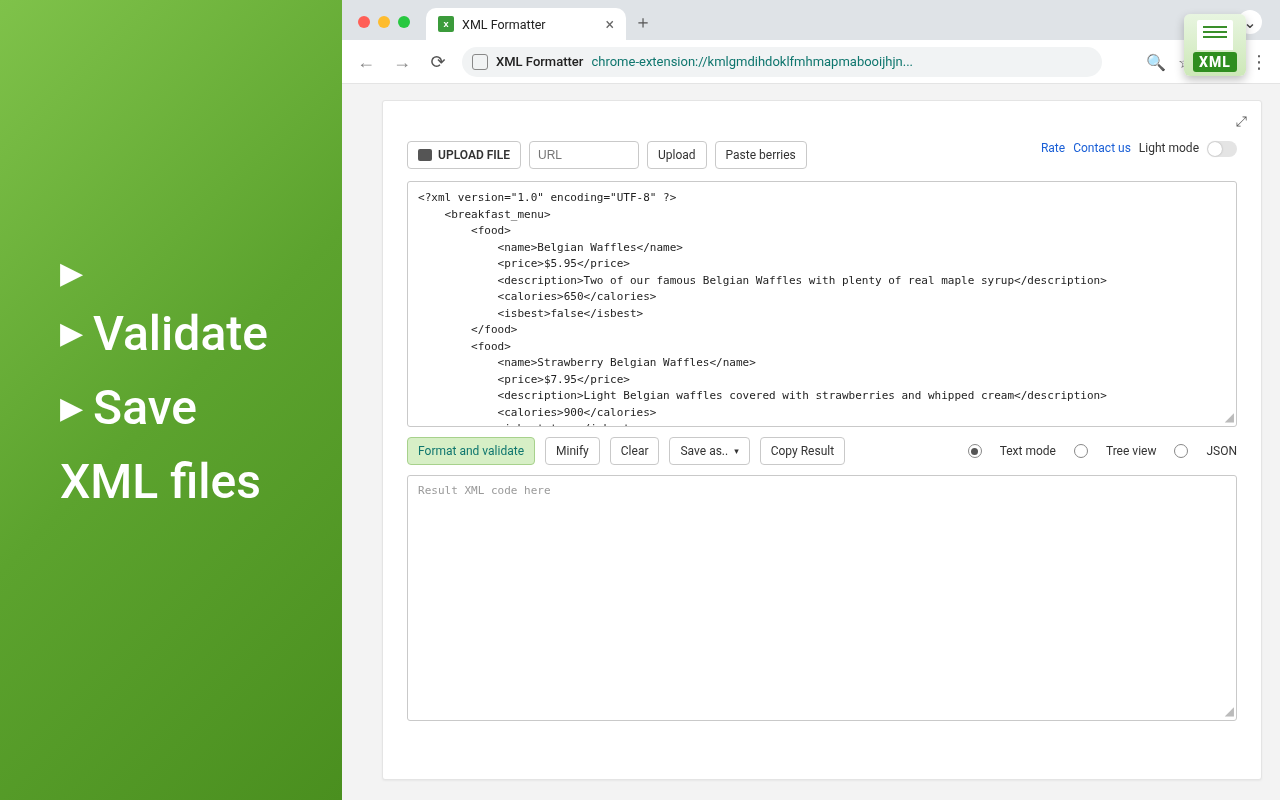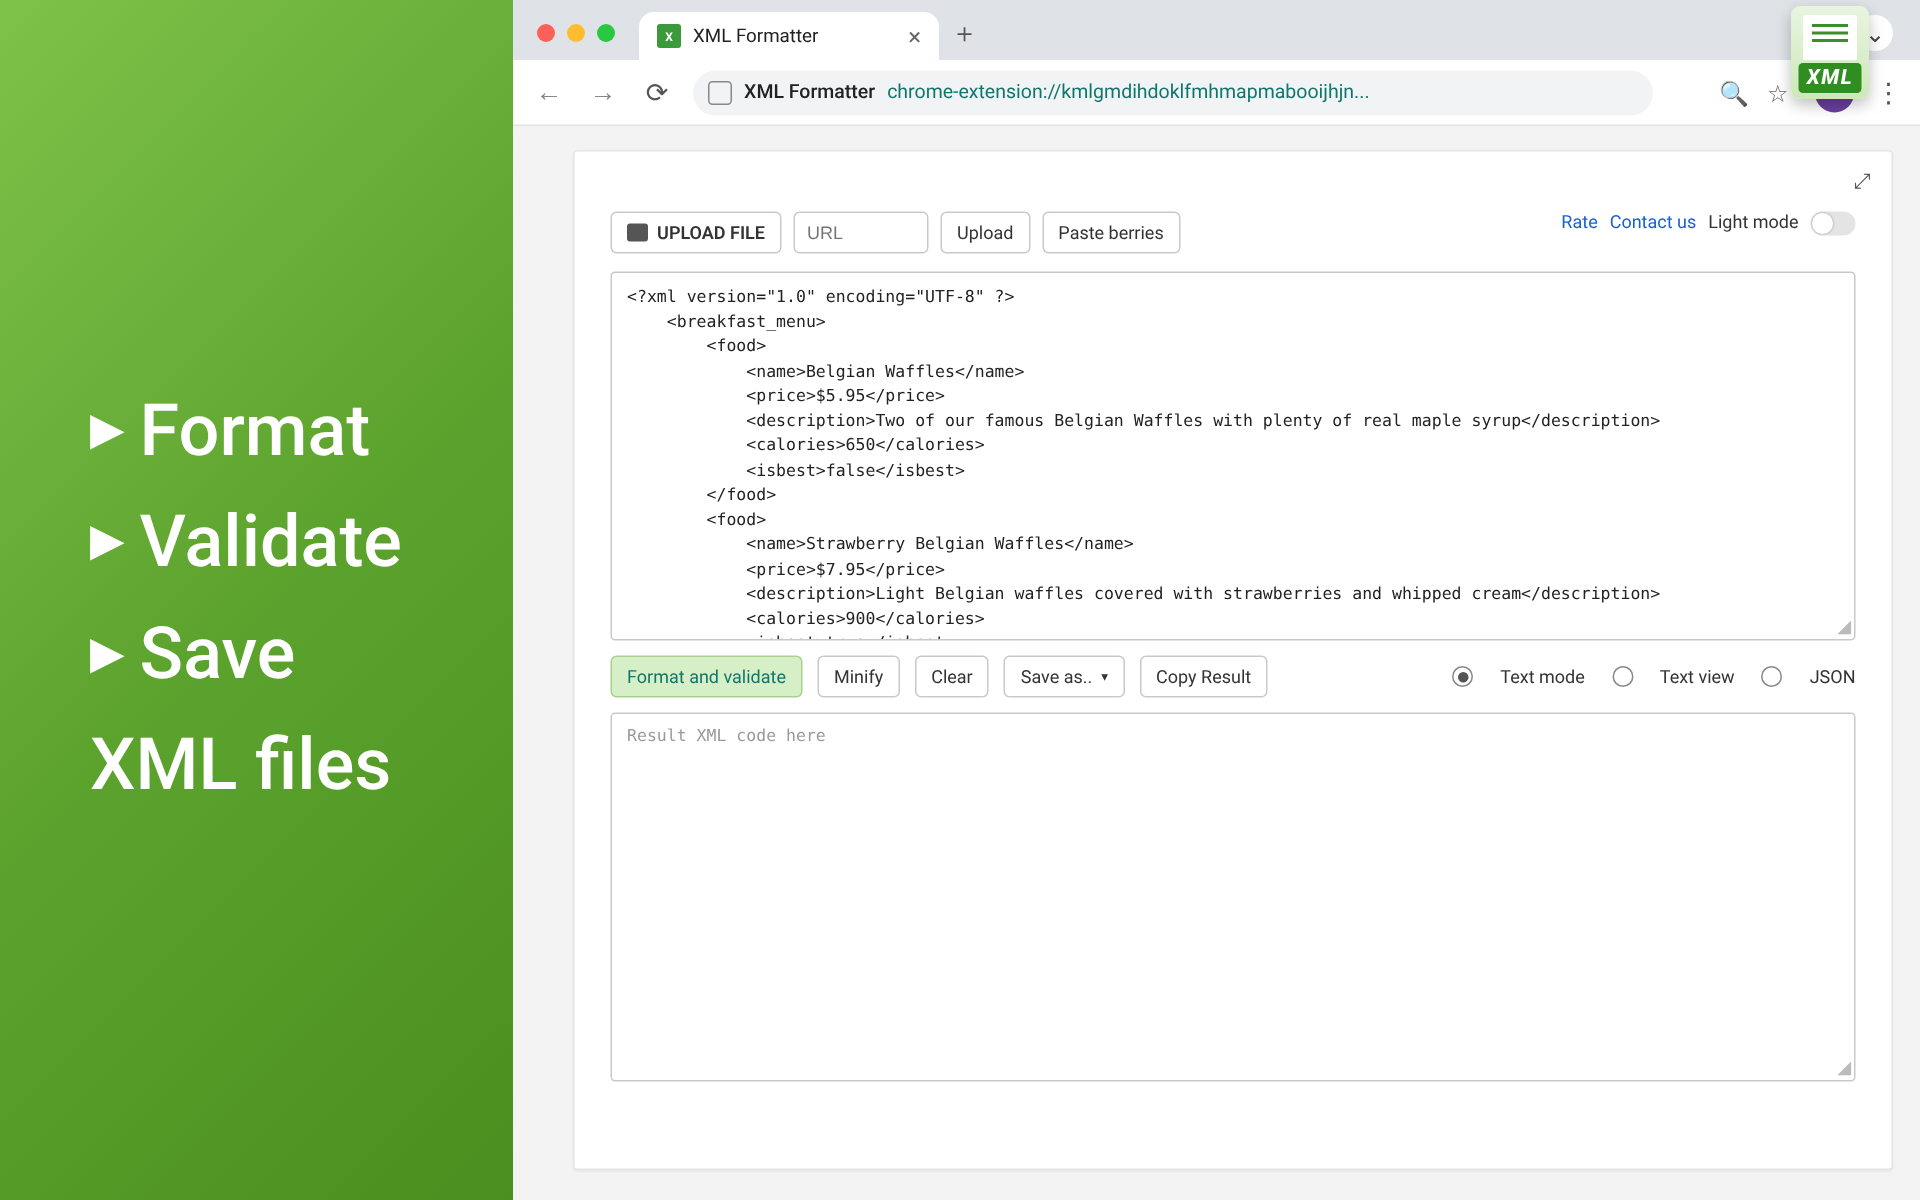--- a/index.html
+++ b/index.html
@@ -22,34 +22,34 @@
   .collapse { margin-left:auto; margin-right:18px; margin-bottom:6px; width:24px; height:24px; border-radius:12px; background:#fff; display:flex; align-items:center; justify-content:center; color:#444; }
   .addrbar { height:44px; background:#fff; border-bottom:1px solid #e4e4e4; display:flex; align-items:center; padding:0 12px; gap:12px; }
   .navbtn { width:24px; text-align:center; color:#888; font-size:18px; }
   .navbtn.enabled{color:#555;}
   .addr { flex:0 1 640px; height:30px; border-radius:16px; background:#f1f3f4; display:flex; align-items:center; font-size:13px; color:#555; padding:0 10px; gap:8px; overflow:hidden; white-space:nowrap;}
   .addr .ext-icon { width:16px; height:16px; border:1px solid #888; border-radius:3px; display:inline-block; }
   .addr .name { color:#222; font-weight:500; }
   .addr .url { color:#0f766e; }
   .addr-right { margin-left:auto; display:flex; align-items:center; gap:14px; }
   .zoom-ico,.star-ico { width:18px; height:18px; color:#666; }
-  .ext-badge { position:absolute; right:34px; top:4px; width:52px; height:62px; background:linear-gradient(#e8f5e0,#cde8b8); border-radius:6px; display:flex; flex-direction:column; align-items:center; justify-content:flex-end; box-shadow:0 4px 10px rgba(0,0,0,.25); padding-bottom:4px;font-style:italic; }
+  .ext-badge { position:absolute; right:34px; top:14px; width:62px; height:62px; background:linear-gradient(#e8f5e0,#cde8b8); border-radius:6px; display:flex; flex-direction:column; align-items:center; justify-content:flex-end; box-shadow:0 4px 10px rgba(0,0,0,.25); padding-bottom:4px; }
   .ext-badge .doc { width:36px; height:30px; background:#fff; border-radius:2px 2px 0 0; margin-bottom:2px; position:relative;}
   .ext-badge .doc::before{content:"";position:absolute;left:6px;top:6px;right:6px;height:2px;background:#3a8f2a;box-shadow:0 5px 0 #3a8f2a,0 10px 0 #3a8f2a;}
   .ext-badge .lbl { background:#2f8e1f; color:#fff; font-weight:800; font-size:14px; padding:2px 6px; border-radius:3px; letter-spacing:1px;}
   .avatar { width:26px; height:26px; border-radius:50%; background:#6b3fa0; color:#fff; display:flex; align-items:center; justify-content:center; font-size:12px; font-weight:600;}
   .kebab { font-size:18px; color:#555; }
   .content { flex:1; background:#f3f3f3; padding:16px 18px 0 40px; position:relative; }
   .card { background:#fff; border:1px solid #e4e4e4; border-radius:3px; padding:20px 24px 22px 24px; height:680px; position:relative; box-shadow:0 1px 2px rgba(0,0,0,.05);}
   .expand { position:absolute; top:12px; right:14px; color:#555; font-size:14px; }
   .toolbar { display:flex; gap:8px; margin-top:20px; }
   .btn { height:28px; border:1px solid #c9c9c9; background:#fff; border-radius:4px; padding:0 10px; font-size:12px; color:#333; display:inline-flex; align-items:center; gap:6px; cursor:pointer;}
   .btn.upload { font-weight:600; text-transform:uppercase; }
   .btn.upload .fico{width:14px;height:12px;background:#555;border-radius:2px;display:inline-block;position:relative;}
-  .url-input { height:28px; border:1px solid #c9c9c9; border-radius:4px; padding:0 8px; font-size:12px; width:90px; color:#888;}
+  .url-input { height:28px; border:1px solid #c9c9c9; border-radius:4px; padding:0 8px; font-size:12px; width:110px; color:#888;}
   .toolbar .spacer { flex:1; }
   .link { color:#1a5fd6; font-size:12px; cursor:pointer; }
   .lm { font-size:12px; color:#333; }
   .switch { width:30px; height:16px; background:#e4e4e4; border-radius:10px; position:relative; display:inline-block; }
   .switch::after { content:""; width:14px; height:14px; background:#fff; border-radius:50%; position:absolute; top:1px; left:1px; box-shadow:0 0 2px rgba(0,0,0,.3);}
   .codebox { margin-top:12px; border:1px solid #c9c9c9; border-radius:3px; height:246px; overflow:hidden; position:relative; }
   .codebox pre { font-family: "Menlo","Consolas",monospace; font-size:11px; line-height:1.5; padding:8px 10px; color:#222; white-space:pre; }
   .codebox .resize { position:absolute; right:2px; bottom:2px; color:#bbb; font-size:12px;}
   .actions { display:flex; align-items:center; gap:10px; margin-top:10px; }
   .btn.primary { background:#d7efc6; border-color:#a7d18c; color:#0f766e; }
@@ -62,21 +62,20 @@
   .resultbox .resize { position:absolute; right:2px; bottom:2px; color:#bbb; font-size:12px;}
 </style>
 </head>
 <body>
 
 <div class="stage">
   <div class="left-pane">
     <div class="features">
       <div class="item">
           <span class="tri">▶</span>
-          <span>Format</span>
         </div>
       <div class="item">
           <span class="tri">▶</span>
           <span>Validate</span>
         </div>
       <div class="item">
           <span class="tri">▶</span>
           <span>Save</span>
         </div>
       <div class="item last">
@@ -176,21 +175,21 @@
           <span class="btn">Clear</span>
           <span class="btn">
               <span>Save as..</span> 
               <span class="caret">▾</span>
             </span>
           <span class="btn">Copy Result</span>
           <div class="radios">
             <span class="radio sel"></span>
               <span>Text mode</span>
             <span class="radio"></span>
-              <span>Text view</span>
+              <span>Tree view</span>
             <span class="radio"></span>
               <span>JSON</span>
           </div>
         </div>
 
         <div class="resultbox">
           <div class="ph">Result XML code here</div>
           <span class="resize">◢</span>
         </div>
       </div>

